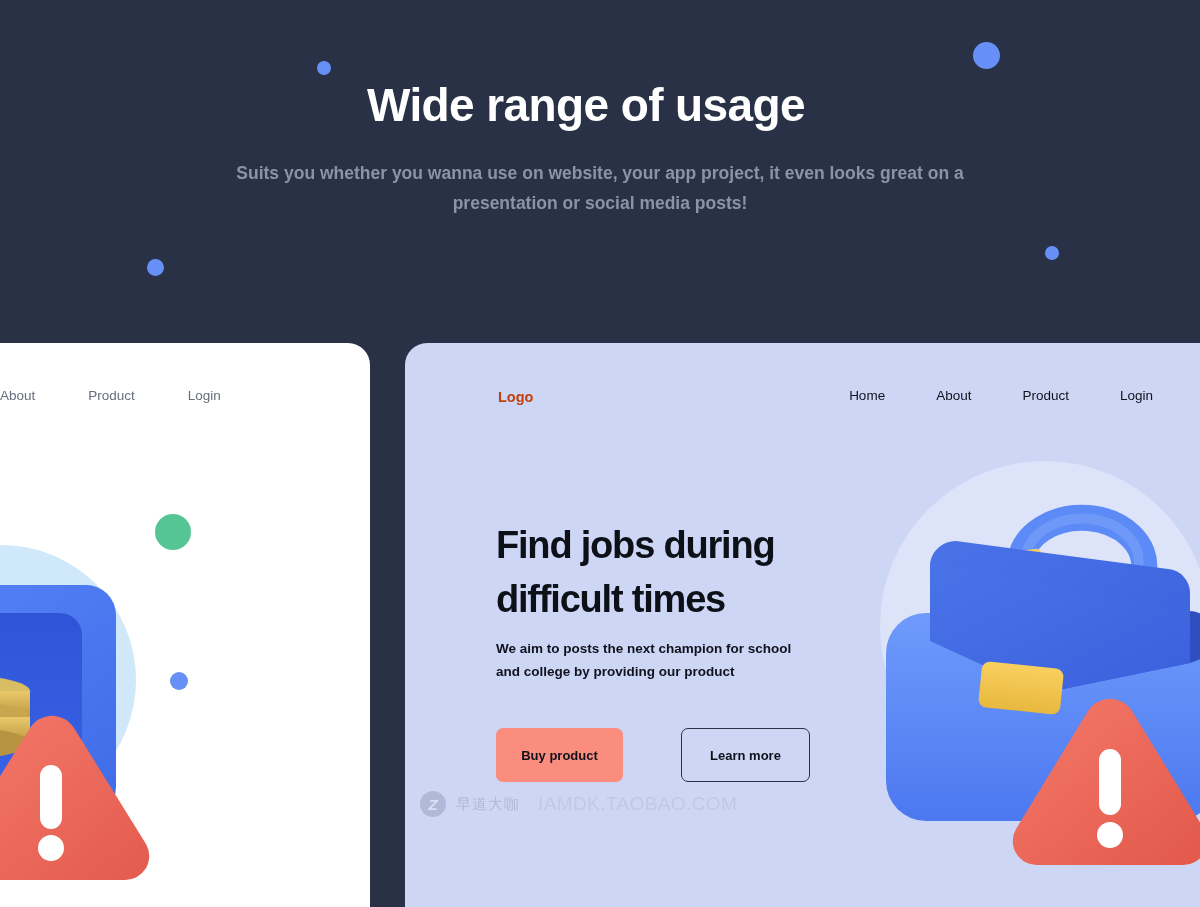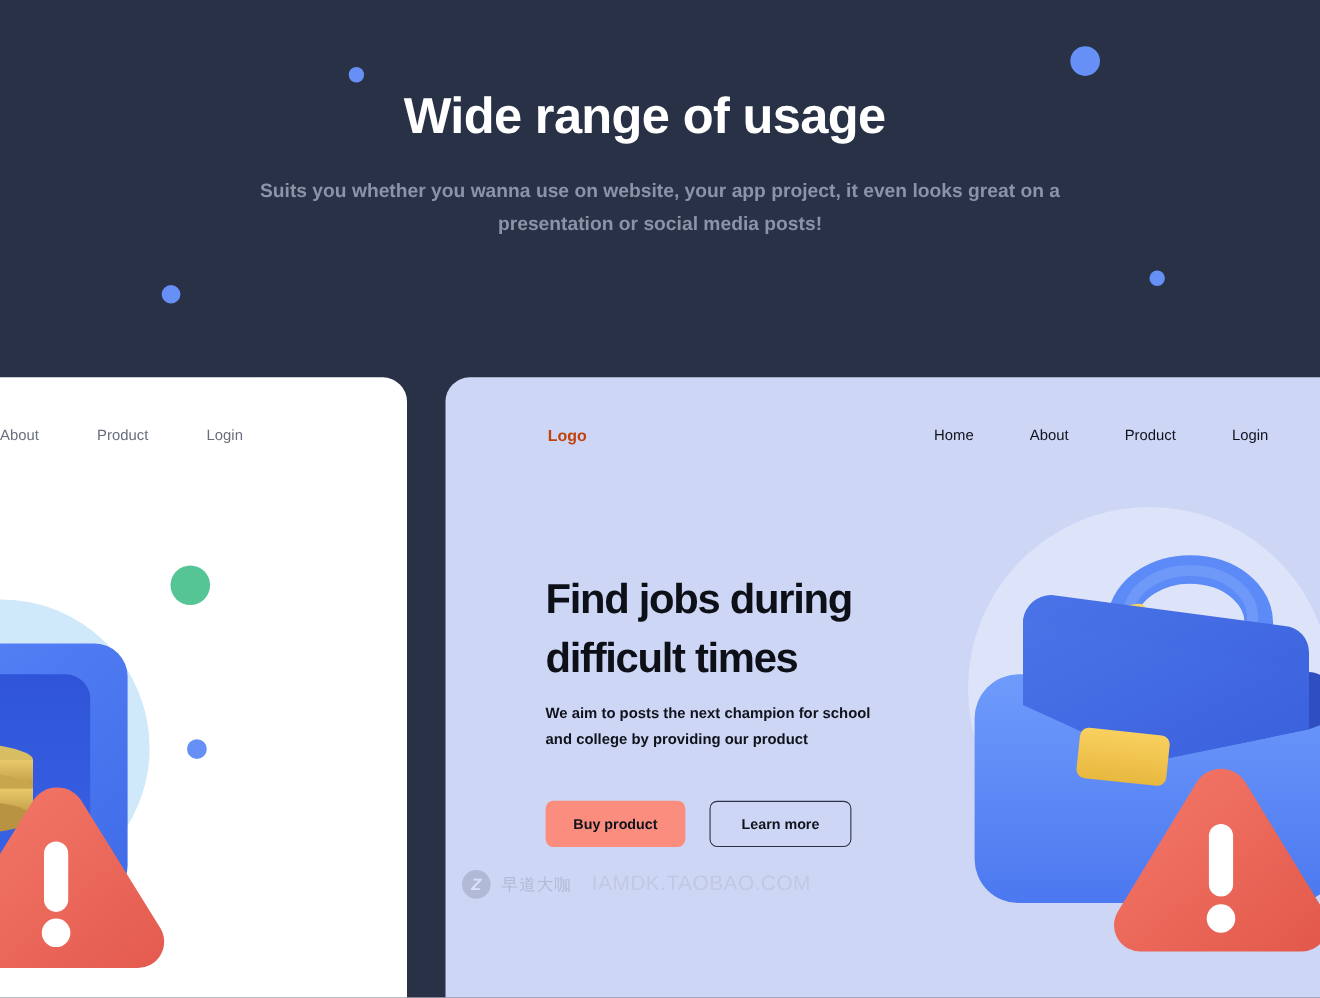--- a/index.html
+++ b/index.html
@@ -81,24 +81,24 @@
     position:absolute; left:91px; top:294px; width:320px;
     font-size:13.5px; font-weight:bold; line-height:23px;
     color:#10131c;
   }
   .r-actions {
     position:absolute; left:91px; top:385px; display:flex; gap:22px;
   }
   .btn {
     font-size:13px; font-weight:bold; color:#10131c;
     border-radius:7px; display:flex; align-items:center; justify-content:center;
-    height:42px; white-space:nowrap;
+    height:54px; white-space:nowrap;
   }
   .btn-primary { width:127px; background:#FB8D7E; border:none; }
-  .btn-ghost { width:129px; background:transparent; border:1.6px solid #2b3246; }
+  .btn-ghost { width:129px; background:transparent; border:1.6px solid #2b3246;margin-left:36px; }
 
   
   .brief-wrap { position:absolute; left:455px; top:100px; width:375px; height:440px; }
   .brief-halo {
     position:absolute; left:20px; top:18px; width:330px; height:330px;
     border-radius:50%; background:#DDE4F9;
   }
 
   
   .safe-wrap { position:absolute; left:-110px; top:130px; width:440px; height:420px; }

